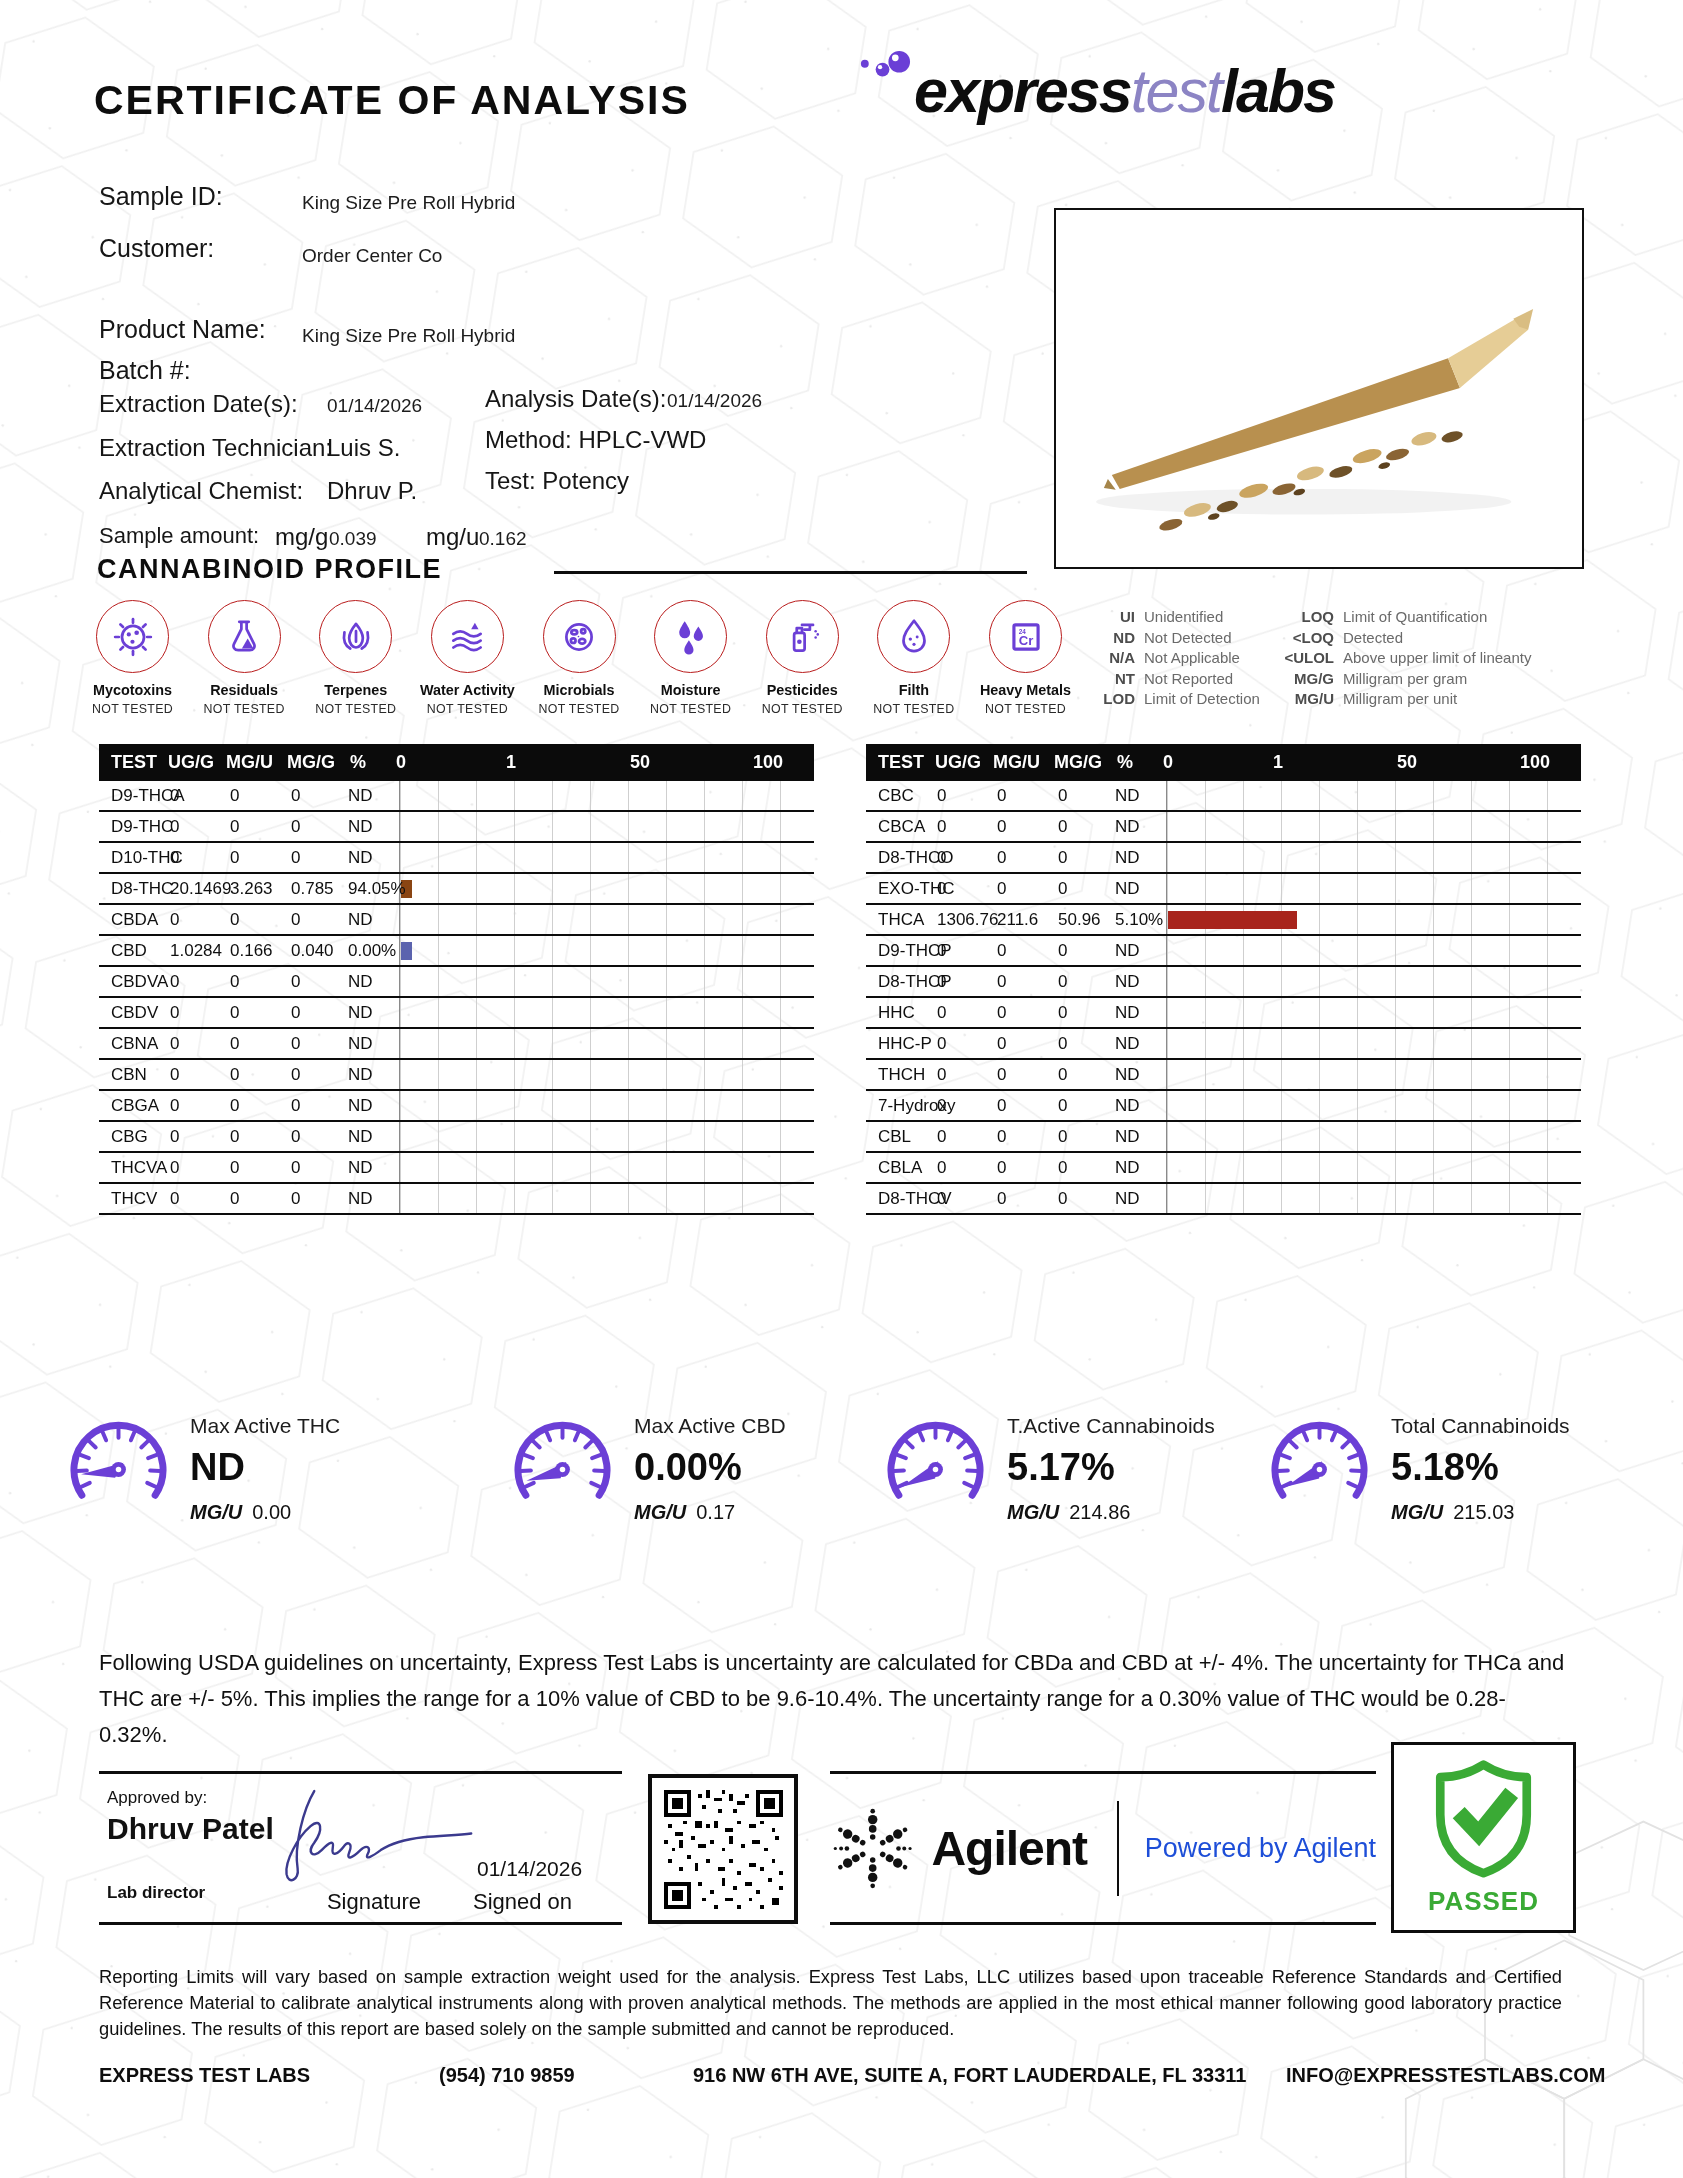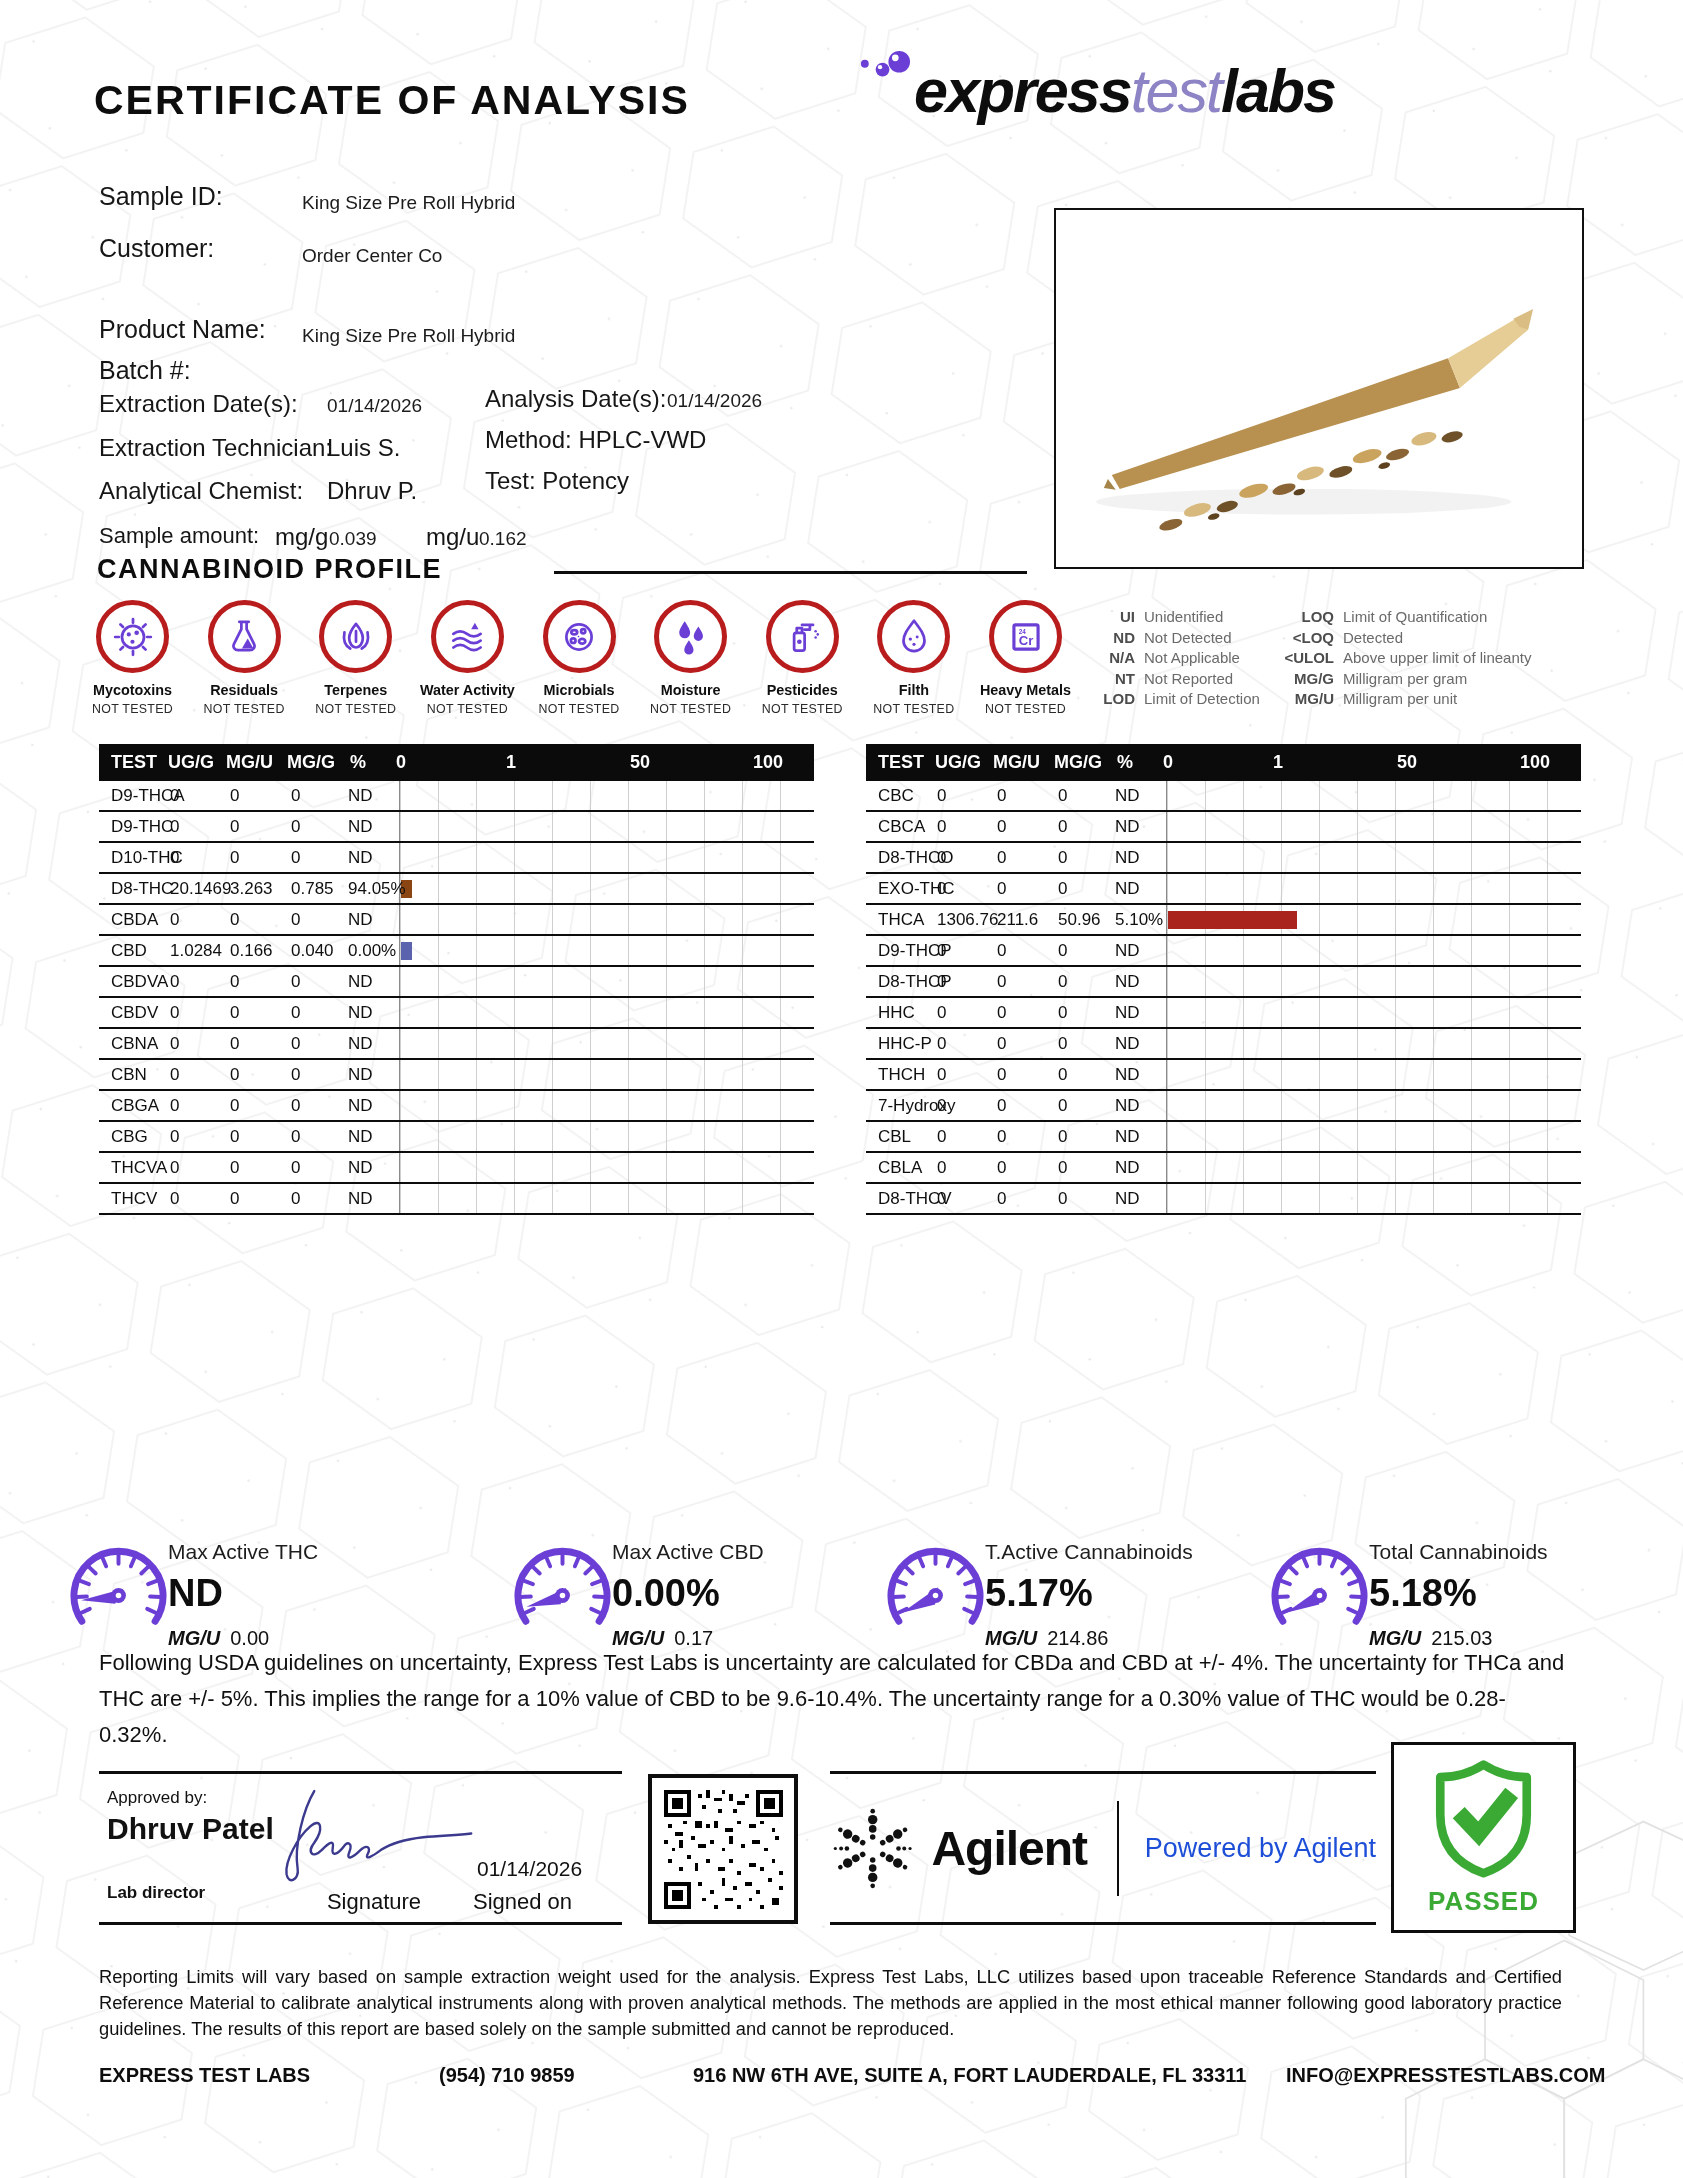--- a/index.html
+++ b/index.html
@@ -27,21 +27,21 @@
   
   .photo-box { position:absolute; left:1054px; top:208px; width:530px; height:361px; border:2px solid #101010; background:#fff; }
 
   
   .sec-title { position:absolute; left:97px; top:554px; font-size:27px; font-weight:900; letter-spacing:1.5px; color:#0d0d0d; }
   .sec-line { position:absolute; left:554px; top:571px; width:473px; height:3px; background:#0d0d0d; }
 
   
   .panels { position:absolute; left:81px; top:600px; width:996px; display:flex; justify-content:space-between; }
   .panel { width:103px; text-align:center; }
-  .pcircle { width:73px; height:73px; border:5px solid #b91c1c; border-radius:50%; margin:0 auto; display:flex; align-items:center; justify-content:center; background:#fff; }
+  .pcircle { width:73px; height:73px; border:1px solid #b91c1c; border-radius:50%; margin:0 auto; display:flex; align-items:center; justify-content:center; background:#fff; }
   .plabel { font-size:14.4px; font-weight:700; margin-top:9px; color:#0f0f0f; white-space:nowrap; }
   .pstatus { font-size:12.4px; margin-top:4px; color:#2a2a2a; letter-spacing:0.3px; }
 
   
   .legend-col { position:absolute; top:608px; font-size:15px; line-height:17px; }
   .legend-col.c1 { left:1097px; }
   .legend-col.c2 { left:1277px; }
   .lrow { display:flex; margin-bottom:3.5px; }
   .labbr { font-weight:700; color:#4d4d4d; text-align:right; flex:0 0 auto; }
   .c1 .labbr { width:38px; }
@@ -58,21 +58,21 @@
   .h-s0{left:302px;transform:translateX(-50%);} .h-s1{left:412px;transform:translateX(-50%);}
   .h-s50{left:541px;transform:translateX(-50%);} .h-s100{left:669px;transform:translateX(-50%);}
   .trow { position:relative; height:31px; border-bottom:2px solid #0c0c0c; }
   .trow span { position:absolute; top:50%; transform:translateY(-50%); font-size:17px; color:#0f0f0f; }
   .c-test{left:12px;} .c-ugg{left:71px;} .c-mgu{left:131px;} .c-mgg{left:192px;} .c-pct{left:249px;}
   .chart-cell { position:absolute; left:300px; right:0; top:0; bottom:0; border-left:1px solid #8a8a8a;
     background:repeating-linear-gradient(to right,#cfcfcf 0,#cfcfcf 1px,transparent 1px,transparent 38px); }
   .bar { position:absolute; left:1px; top:50%; transform:translateY(-50%); height:18px; }
 
   
-  .gauge { position:absolute; top:1538px; display:flex; }
+  .gauge { position:absolute; top:1412px; display:flex; gap:22px; }
   .g-label { font-size:21px; color:#1d1d1d; margin-top:2px; white-space:nowrap; }
   .g-value { font-size:38px; font-weight:900; color:#0d0d0d; margin-top:8px; }
   .g-unit { margin-top:12px; font-size:20px; display:flex; gap:10px; align-items:baseline; }
   .g-unit .u { font-weight:900; font-style:italic; }
 
   
   .unc-note { position:absolute; left:99px; top:1645px; width:1475px; font-size:22px; line-height:36px; color:#101010; }
   .disclaimer { position:absolute; left:99px; top:1964px; width:1463px; font-size:18.3px; line-height:26px; color:#101010; text-align:justify; }
 
   

